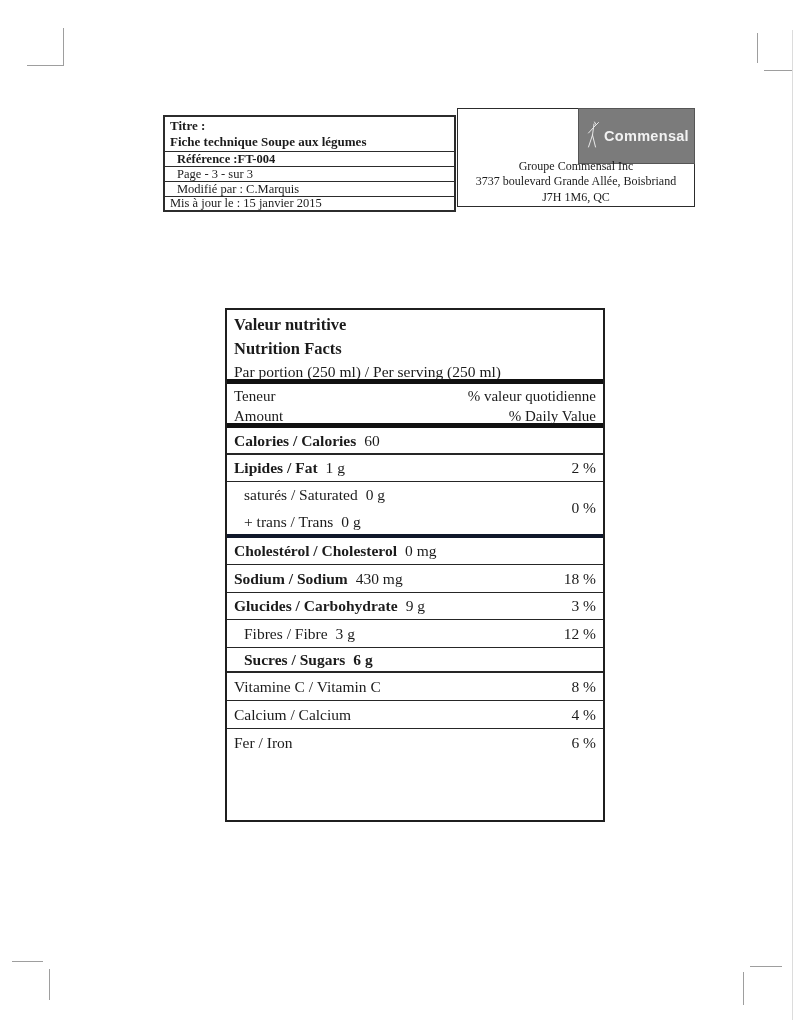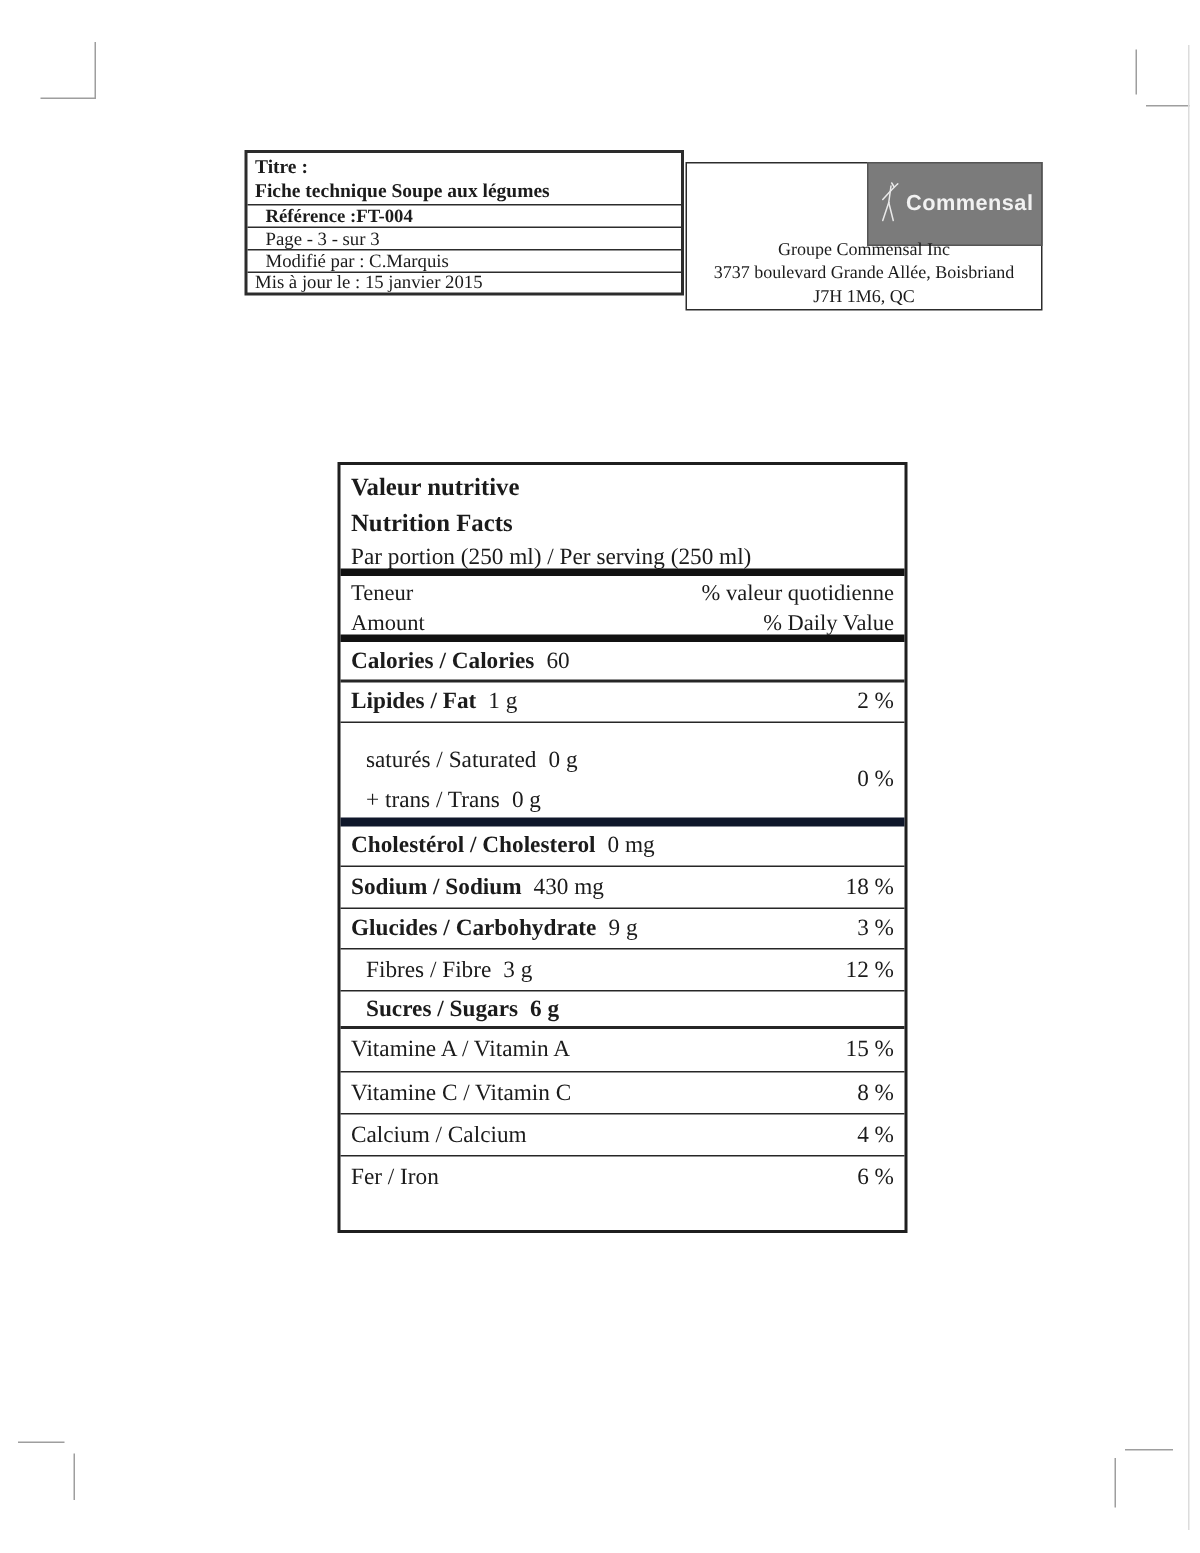--- a/index.html
+++ b/index.html
@@ -9,21 +9,21 @@
     font-family:"Liberation Serif", serif; color:#1b1b1b;
   }
   .abs { position:absolute; }
 
   
   .mark { position:absolute; background:#9e9e9e; }
   .edge-line { position:absolute; background:#dcdcdc; }
 
   
   .doc-table {
-    position:absolute; left:163px; top:100px; width:293px; height:97px;
+    position:absolute; left:163px; top:115px; width:293px; height:97px;
     border:2px solid #2c2c2c; display:flex; flex-direction:column;
   }
   .doc-row {
     border-bottom:1.5px solid #2c2c2c; padding:0 5px;
     display:flex; align-items:center; font-size:12.5px; overflow:hidden;
   }
   .doc-row:last-child { border-bottom:none; }
   .doc-row.title-row {
     height:35px; flex-direction:column; align-items:flex-start; justify-content:center;
     font-weight:bold; font-size:13px; line-height:16px;
@@ -72,21 +72,21 @@
   .nrow .ndv { padding-right:7px; white-space:nowrap; }
   .nlabel b { font-weight:bold; }
   .amt { margin-left:8px; }
 
   .h25 { height:25px; } .h27 { height:27px; } .h28 { height:28px; } .h29 { height:29px; }
   .b2  { border-bottom-width:2px;font-weight:bold; }
   .b25 { border-bottom-width:2.5px; }
   .b3  { border-bottom-width:3px; }
   .blast { border-bottom:none; }
 
-  .sat-row { height:56px; border-bottom:6px solid #0f172a; display:flex; justify-content:space-between;margin-top:13px; }
+  .sat-row { height:56px; border-bottom:4px solid #0f172a; display:flex; justify-content:space-between; }
   .sat-left { padding-left:17px; display:flex; flex-direction:column; justify-content:center; line-height:27px; }
   .sat-right { display:flex; align-items:center; padding-right:7px; }
 </style>
 </head>
 <body>
 
 <div class="abs" style="inset:0;background:#fff;">
 
   <div class="mark" style="left:63px;top:28px;width:1px;height:38px;"></div>
   <div class="mark" style="left:27px;top:65px;width:37px;height:1px;"></div>
@@ -197,26 +197,20 @@
       <div class="ndv">12 %</div>
     </div>
 
     <div class="nrow h25 b2">
       <div class="nlabel ind">
         <span>Sucres / Sugars</span><span class="amt">6 g</span>
       </div>
     </div>
 
 
-    <div class="nrow h29">
-      <div class="nlabel">
-        <span>Vitamine A / Vitamin A</span>
-      </div>
-      <div class="ndv">15 %</div>
-    </div>
 
     <div class="nrow h28">
       <div class="nlabel">
         <span>Vitamine C / Vitamin C</span>
       </div>
       <div class="ndv">8 %</div>
     </div>
 
     <div class="nrow h28">
       <div class="nlabel">

